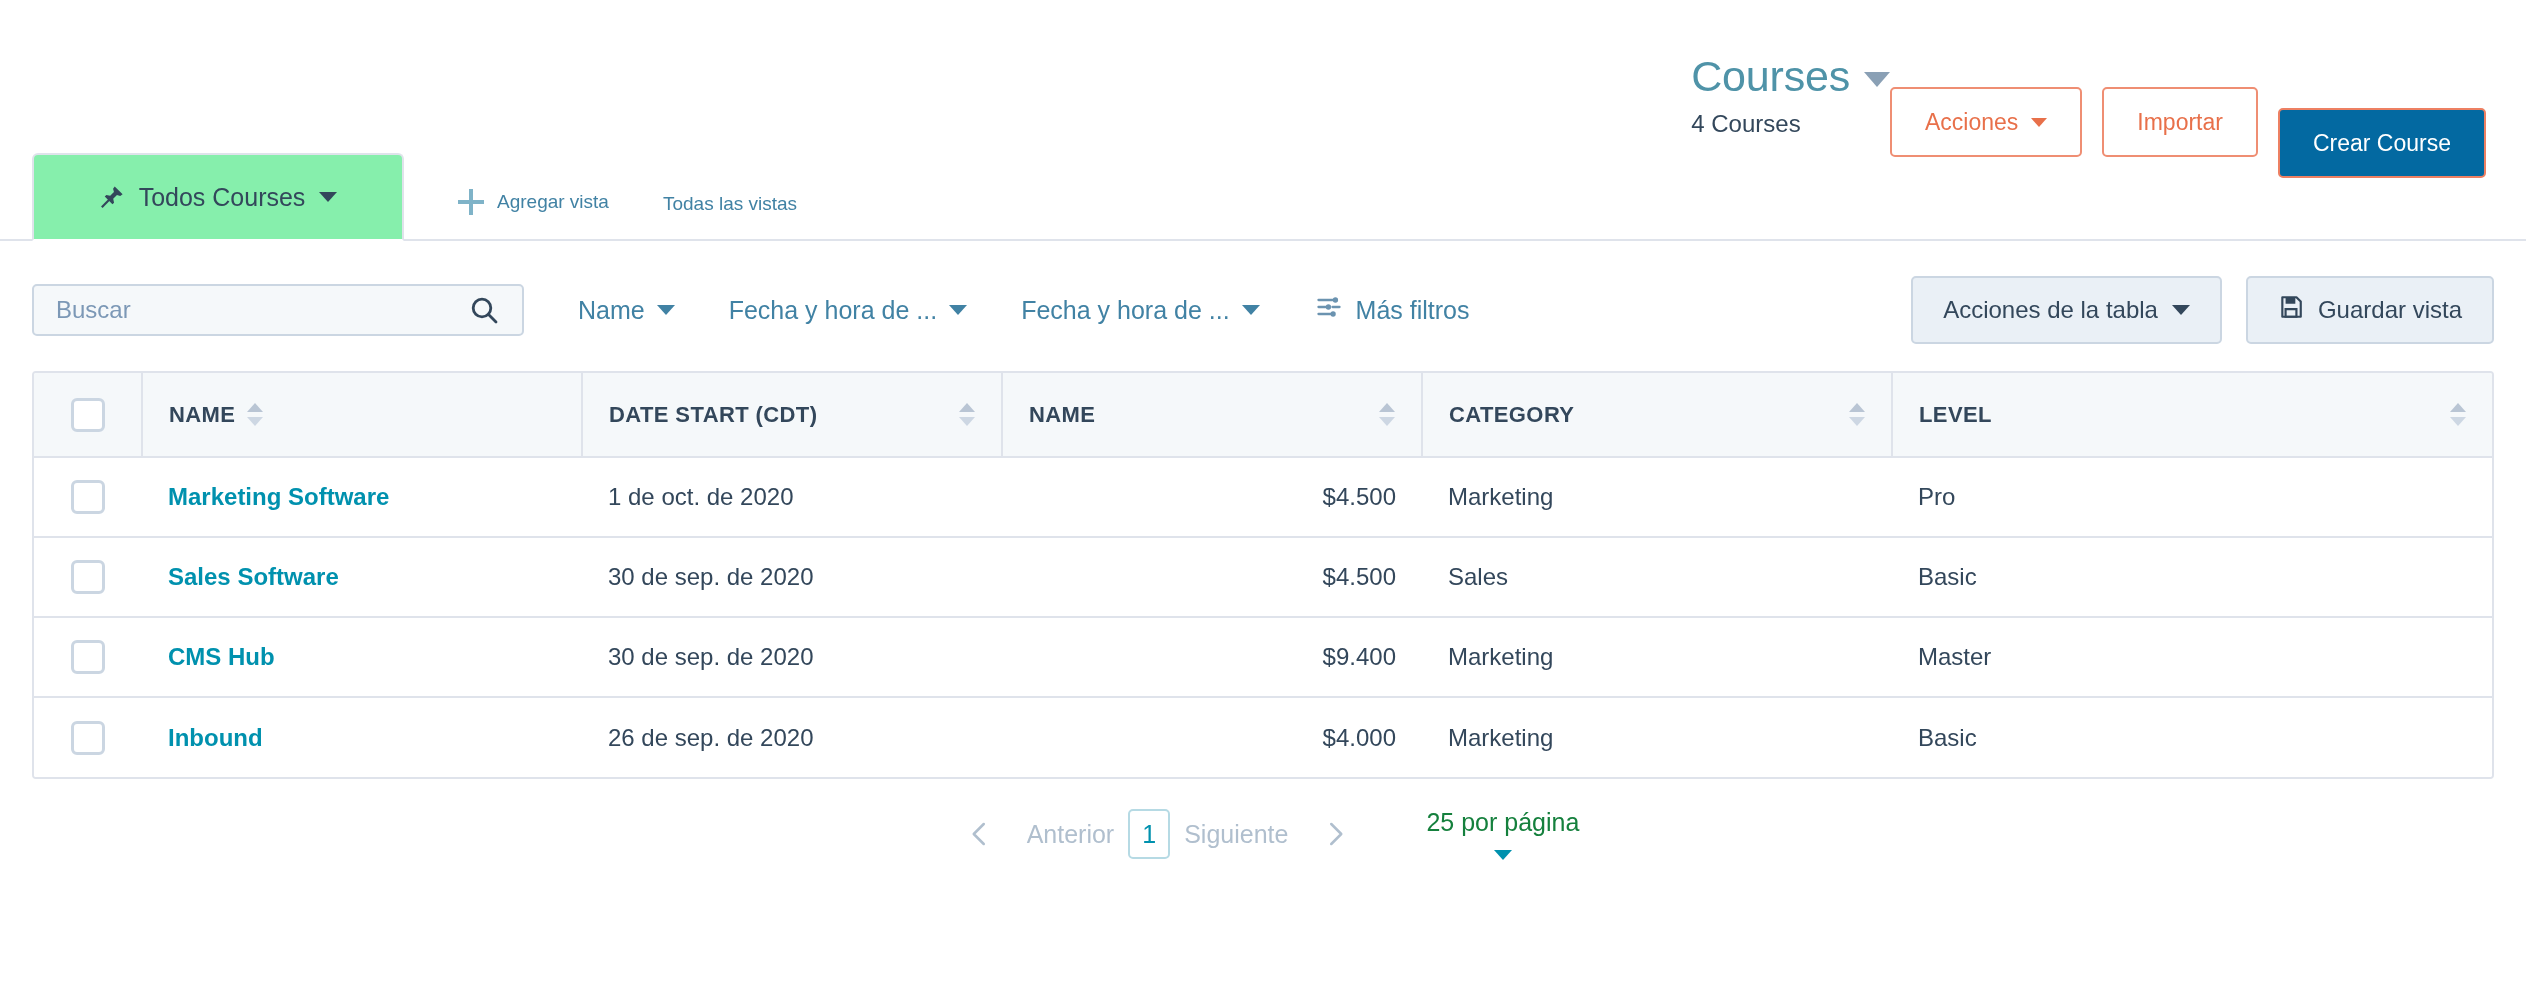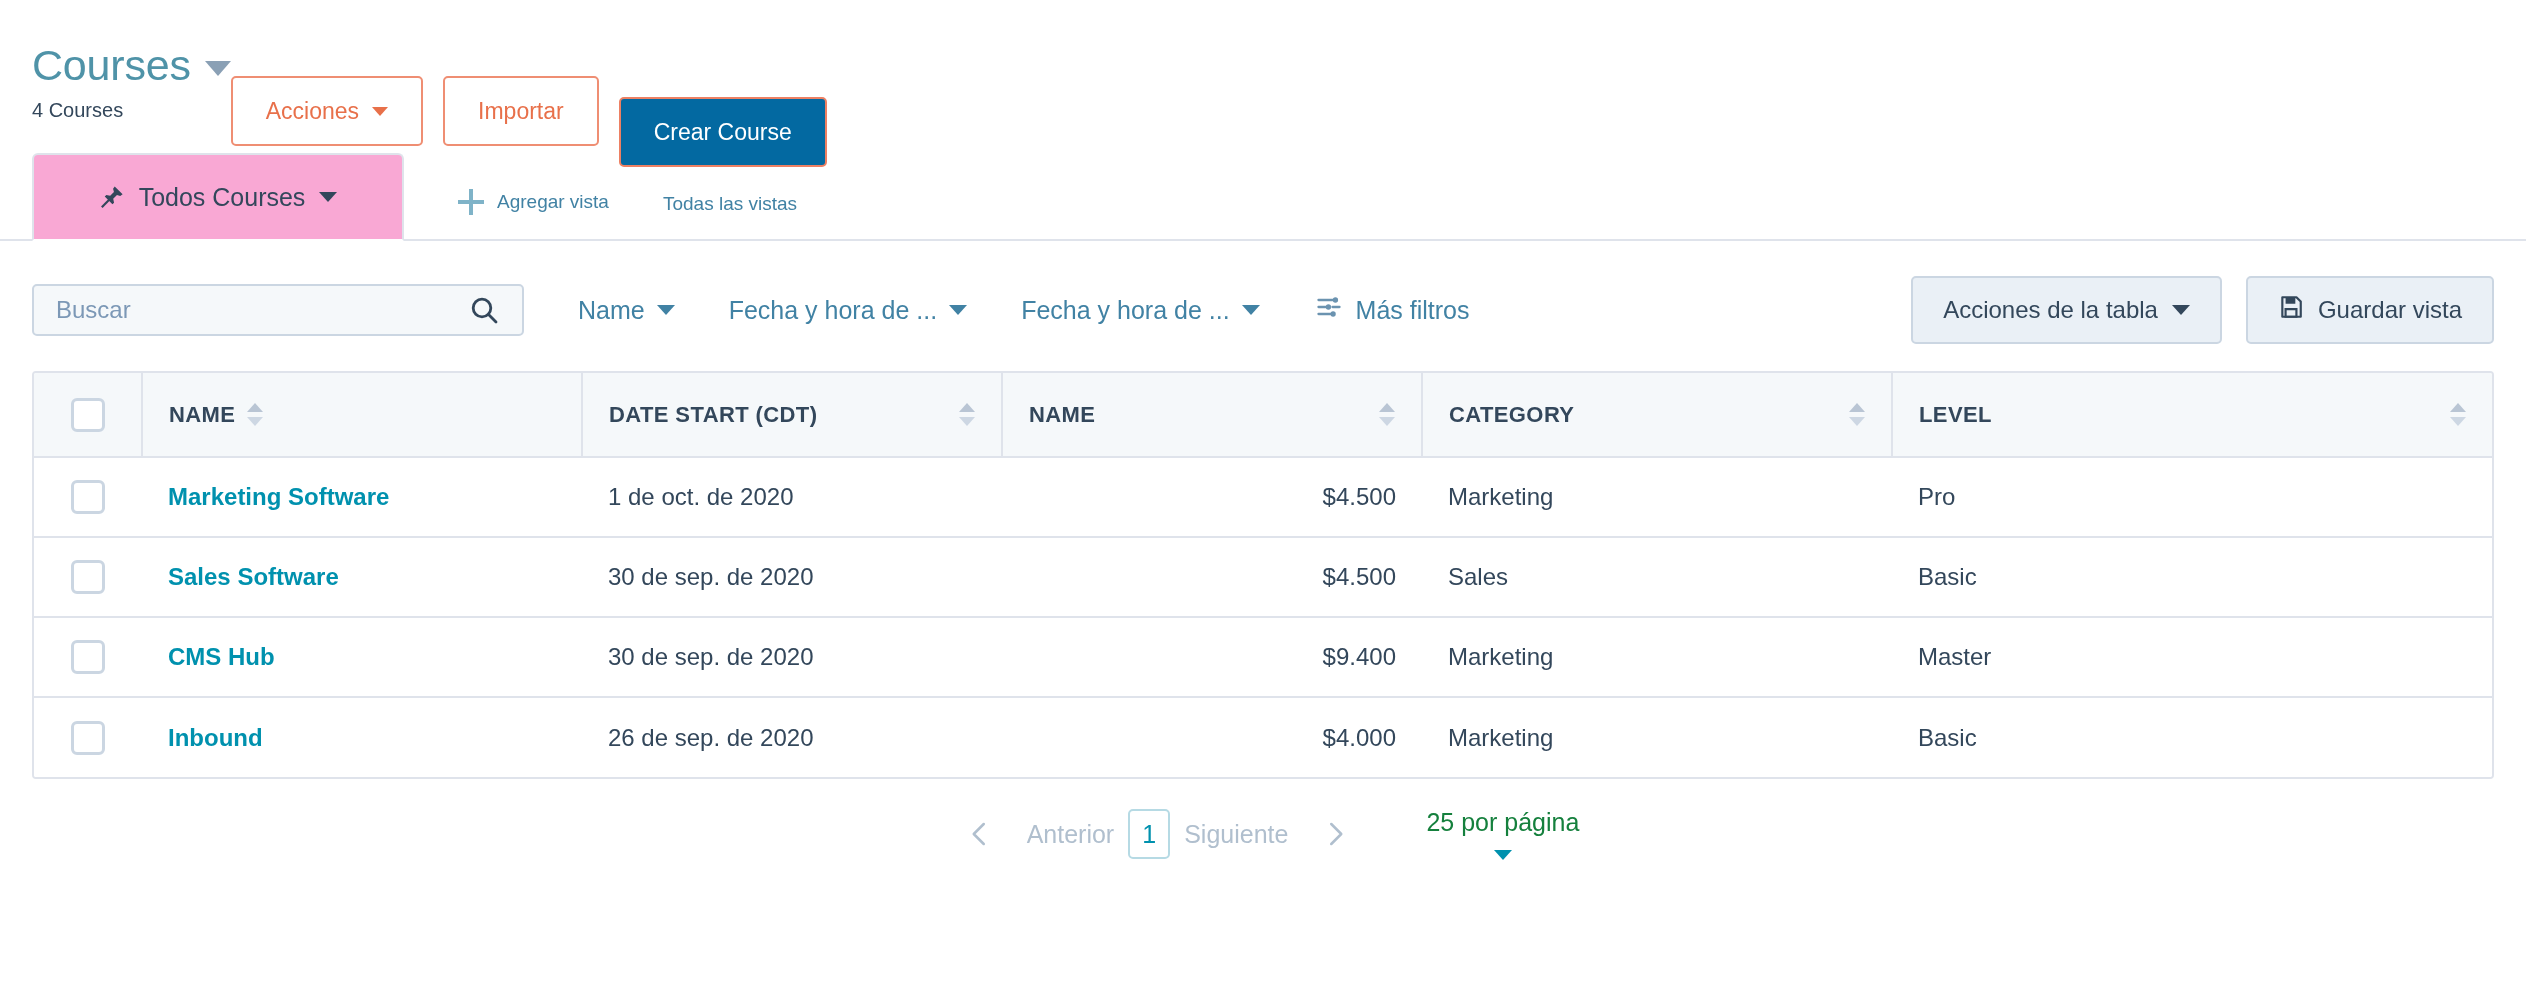--- a/index.html
+++ b/index.html
@@ -9,22 +9,22 @@
     background: #ffffff;
     font-family: "Liberation Sans", sans-serif;
     -webkit-font-smoothing: antialiased;
   }
   body { overflow: hidden; }
 
   
   .page-header {
     display: flex;
     align-items: flex-start;
-    justify-content: flex-start;
-    padding: 32px 40px 0 32px;
+    justify-content: flex-end;
+    padding: 43px 40px 0 32px;
     height: 148px;
   }
   .title-block { padding-top: 8px; }
   .page-title-row {
     display: flex;
     align-items: center;
     gap: 14px;
   }
   .page-title {
     font-size: 43px;
@@ -35,21 +35,21 @@
   }
   .title-caret {
     width: 0; height: 0;
     border-left: 13px solid transparent;
     border-right: 13px solid transparent;
     border-top: 15px solid #8aa0b5;
     margin-top: 6px;
   }
   .page-subtitle {
     margin-top: 9px;
-    font-size: 20px;
+    font-size: 24px;
     color: #33475b;
     font-weight: 400;
   }
 
   .header-actions {
     display: flex;
     align-items: center;
     gap: 20px;
     padding-top: 23px;
   }
@@ -106,21 +106,21 @@
   .tab-active {
     position: relative;
     z-index: 2;
     height: 88px;
     min-width: 372px;
     padding: 0 34px;
     display: flex;
     align-items: center;
     justify-content: center;
     gap: 14px;
-    background: #f9a8d4;
+    background: #86efac;
     border: 2px solid #dfe3eb;
     border-bottom: 2px solid #ffffff;
     border-radius: 6px 6px 0 0;
     font-size: 25px;
     color: #33475b;
     cursor: pointer;
   }
   .pin-icon { display: inline-flex; }
   .caret-dark {
     width: 0; height: 0;

